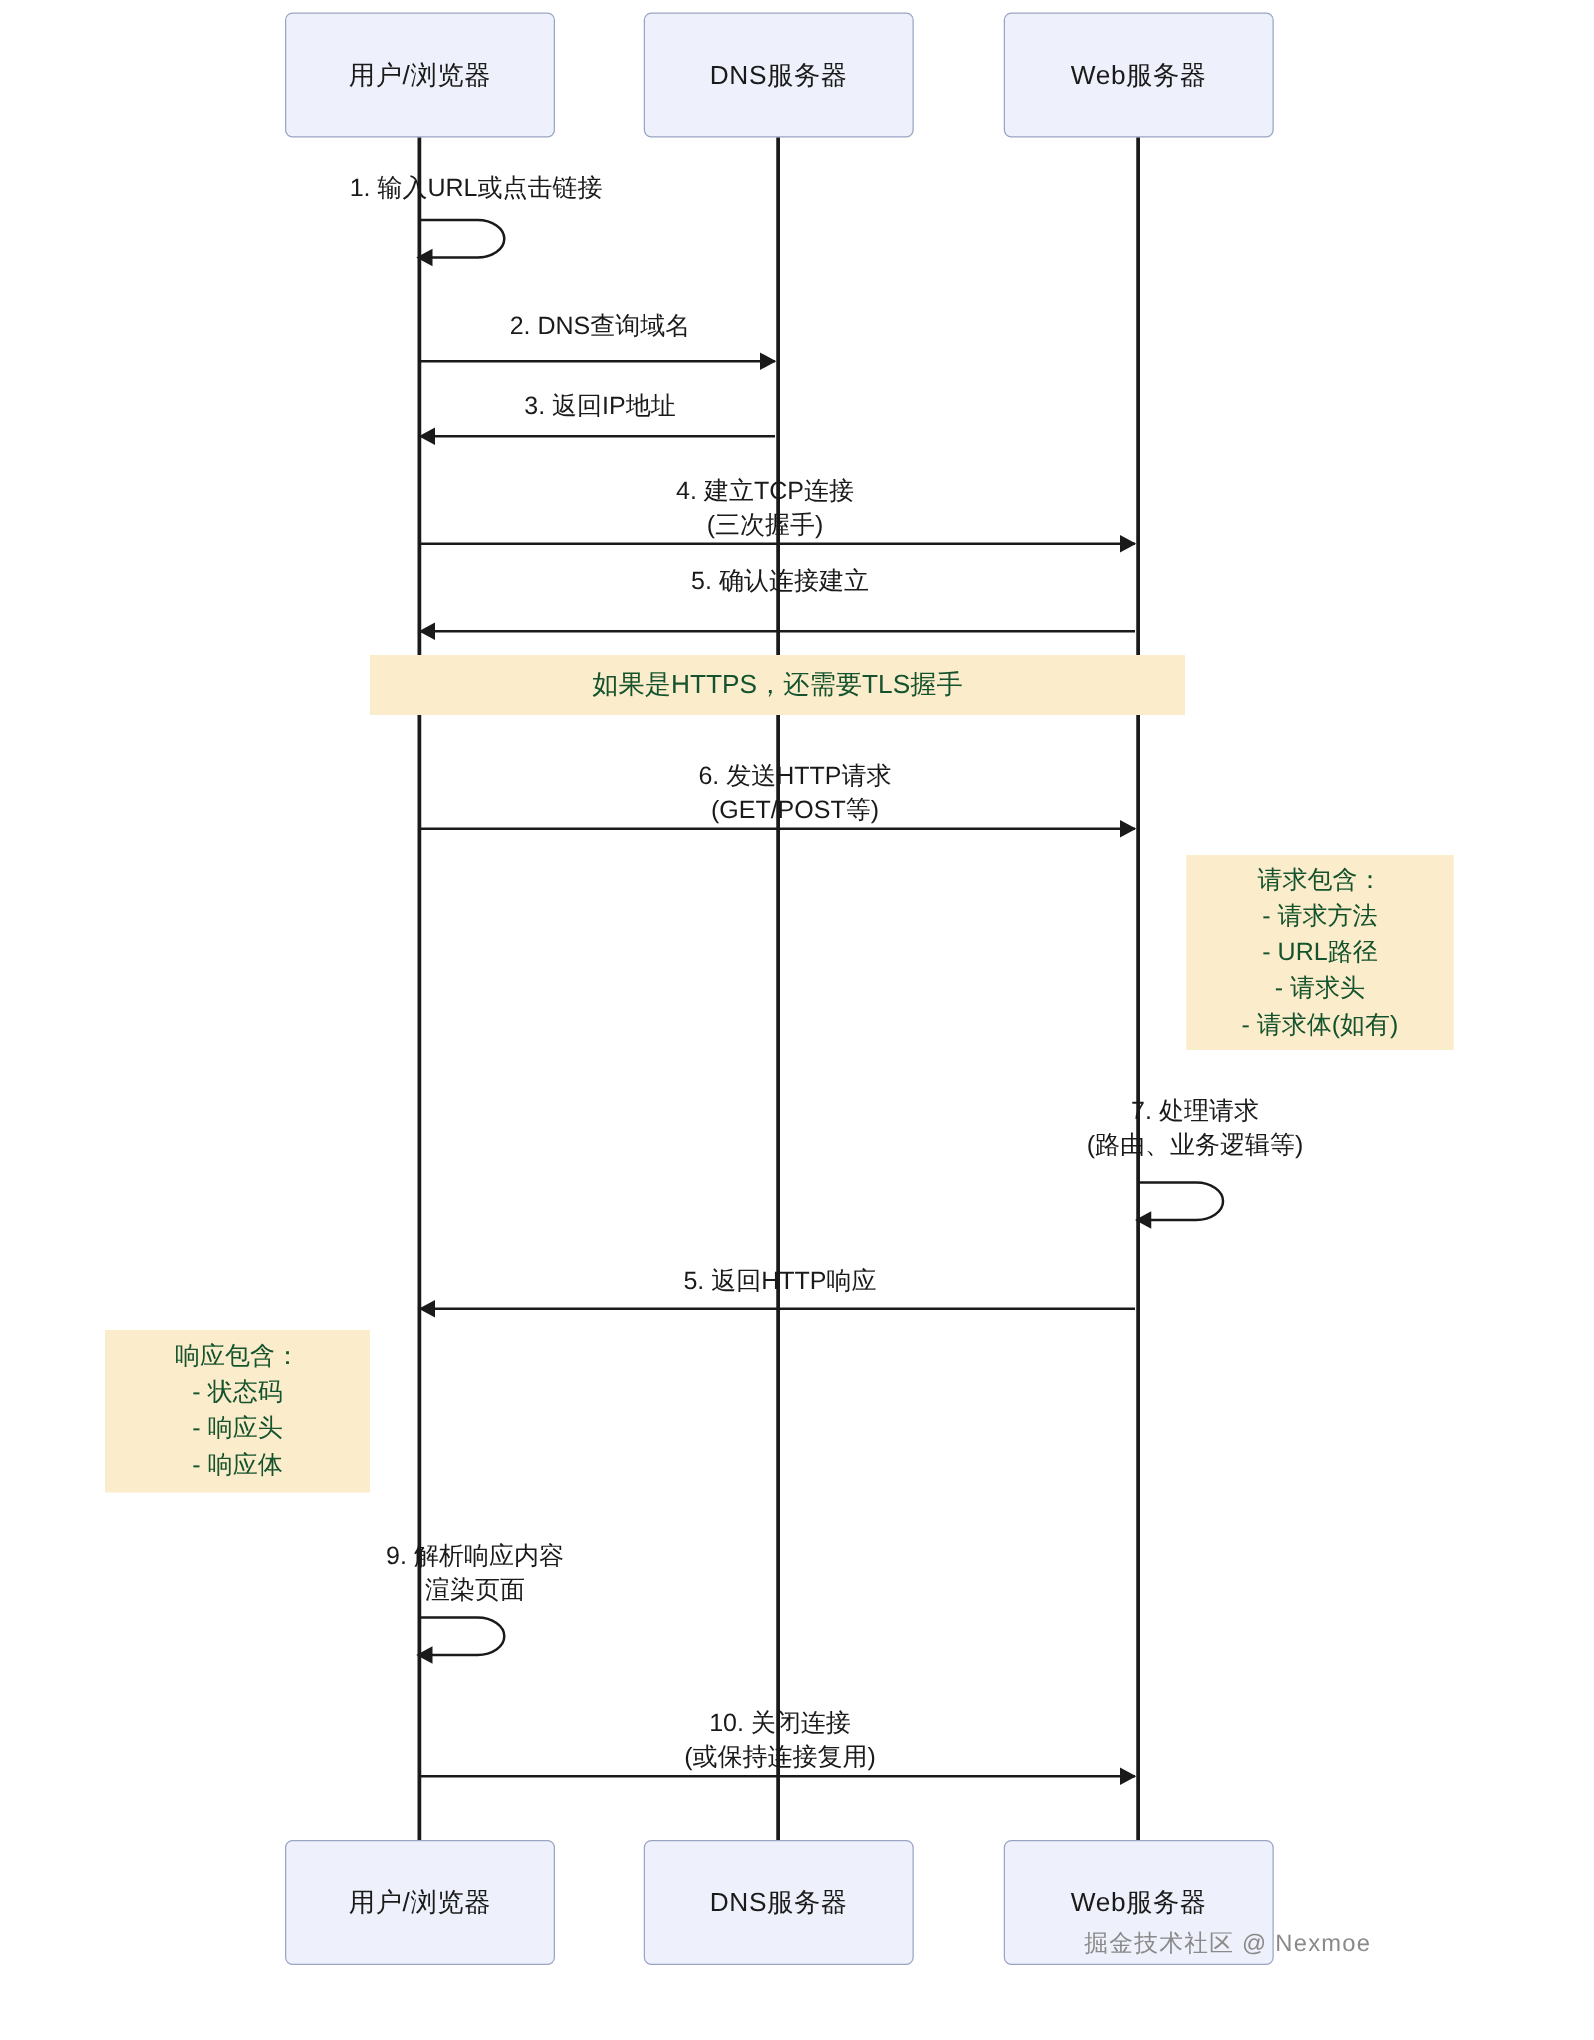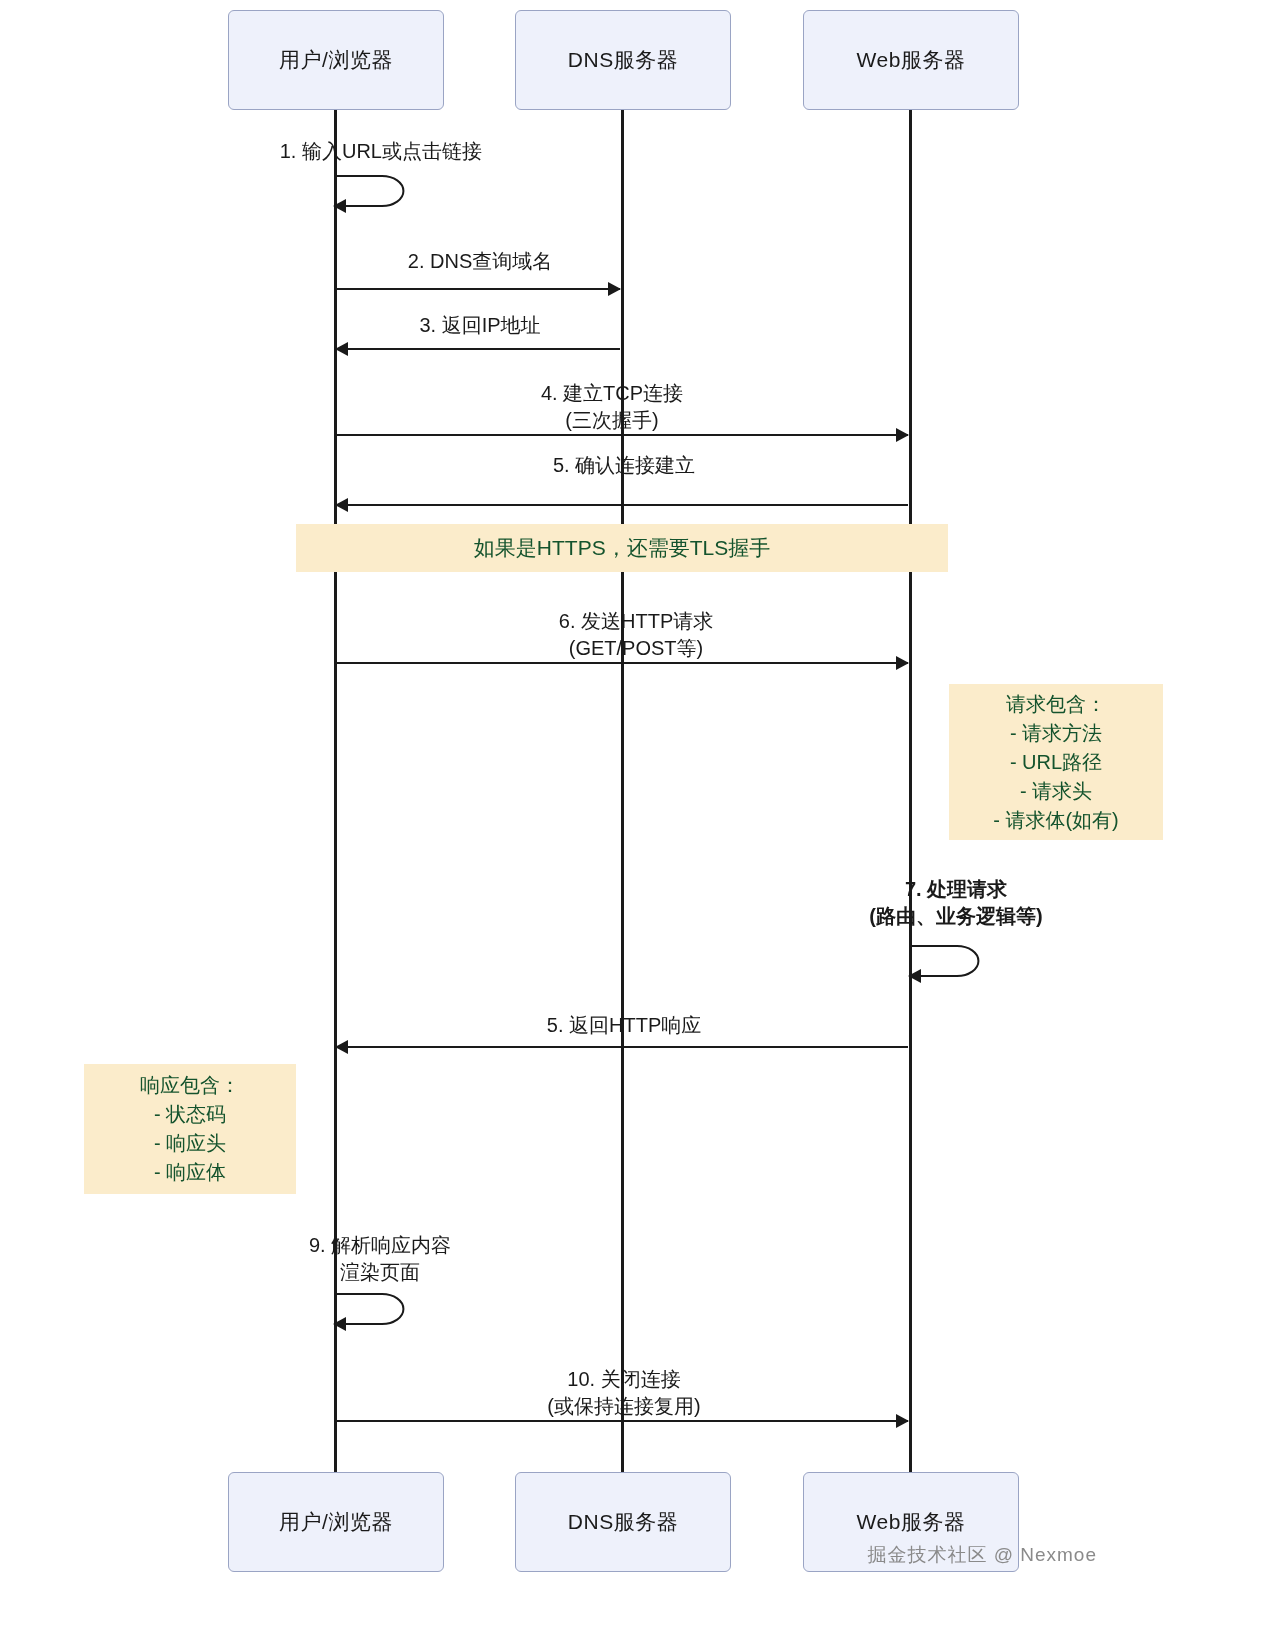--- a/index.html
+++ b/index.html
@@ -148,21 +148,21 @@
   <div class="arrow-head right" style="left:896px; top:656px;"></div>
 
   <div class="note" style="left:949px; top:684px; width:214px; height:156px;">
     <span>请求包含：
 - 请求方法
 - URL路径
 - 请求头
 - 请求体(如有)</span>
   </div>
 
-  <div class="msg-label" style="left:806px; top:876px; width:300px; text-align:center;font-weight:bold;">7. 处理请求
+  <div class="msg-label" style="left:806px; top:876px; width:300px; text-align:center;">7. 处理请求
 (路由、业务逻辑等)</div>
   <svg class="self-loop" style="left:905px; top:938px;" width="90" height="50" viewBox="0 0 90 50">
     <path d="M6,8 L52,8 A20,14 0 0 1 52,38 L6,38" fill="none" stroke="#1a1a1a" stroke-width="2"></path>
     <polygon points="16,31 16,45 3,38" fill="#1a1a1a"></polygon>
   </svg>
 
   <div class="msg-label" style="left:338px; top:1012px; width:572px;">5. 返回HTTP响应</div>
   <div class="arrow-line" style="left:335px; top:1046px; width:573px;"></div>
   <div class="arrow-head left" style="left:335px; top:1040px;"></div>
 

